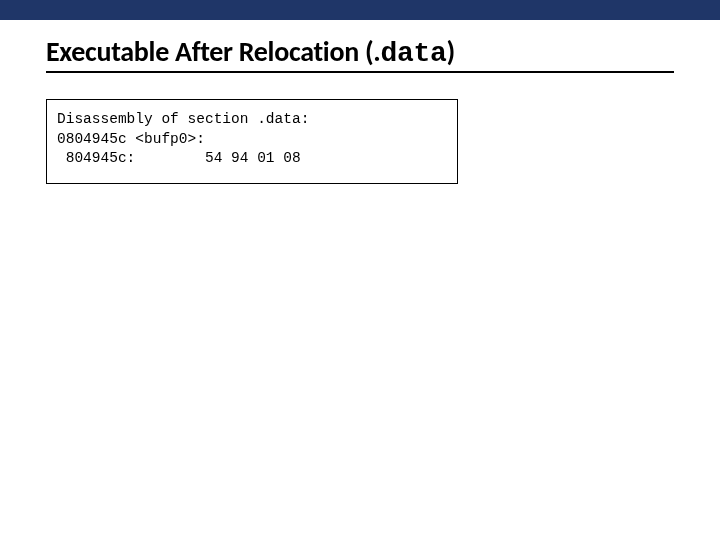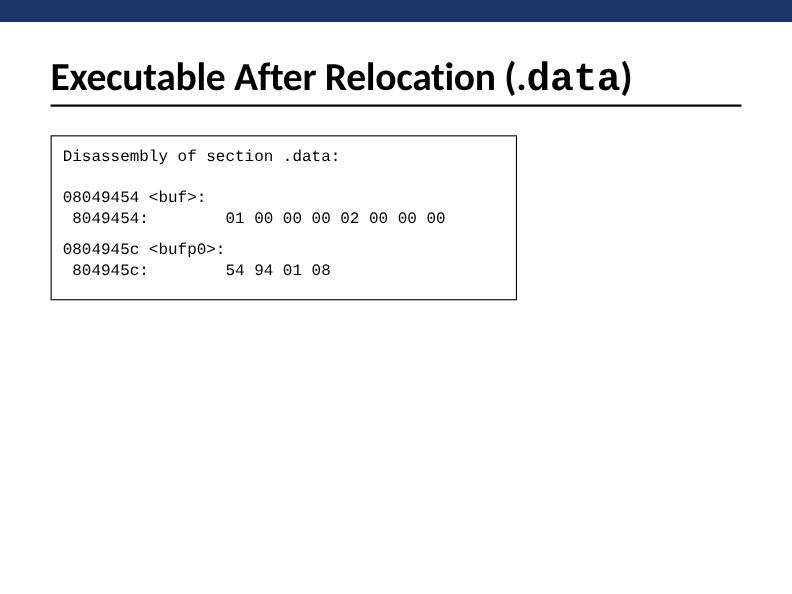--- a/index.html
+++ b/index.html
@@ -10,42 +10,42 @@
     background: #fff;
     font-family: Calibri, "Segoe UI", Arial, sans-serif;
     overflow: hidden;
   }
   .top-bar {
     background: #1f3668;
     height: 20px;
     width: 100%;
   }
   .title {
-    font-size: 36px;
+    font-size: 28px;
     font-weight: 700;
     color: #000;
-    margin: 28px 0 2px 46px;
+    margin: 14px 0 2px 46px;
     font-family: Calibri, "Segoe UI", Arial, sans-serif;
     letter-spacing: -0.3px;
   }
   .title .mono {
     font-family: "Courier New", Courier, monospace;
     font-weight: 700;
   }
   .title-rule {
     margin: 0 46px 26px 46px;
     height: 2px;
     background: #000;
   }
   .codebox {
     margin-left: 46px;
     width: 400px;
     border: 1.5px solid #000;
     background: #fff;
-    padding: 10px 12px 14px 10px;
+    padding: 10px 0 14px 10px;
     font-family: "Courier New", Courier, monospace;
     font-size: 14.5px;
     color: #000;
     line-height: 1.35;
   }
   .codebox .blk + .blk {
     margin-top: 8px;
   }
   .hdr {
     color: #000;
@@ -66,22 +66,18 @@
 <div class="top-bar"></div>
 
 <div class="title">
   <span>Executable After Relocation (.</span><span class="mono">data</span><span>)</span>
 </div>
 <div class="title-rule"></div>
 
 <div class="codebox">
   <div class="line hdr">Disassembly of section .data:</div>
 
-  <div class="blk" style="margin-top:18px;">
-    <div class="line sym">08049454 &lt;buf&gt;:</div>
-    <div class="line addr"> 8049454:        01 00 00 00 02 00 00 00</div>
-  </div>
 
   <div class="blk">
     <div class="line sym">0804945c &lt;bufp0&gt;:</div>
     <div class="line addr"> 804945c:        54 94 01 08</div>
   </div>
 </div>
 
 </body></html>

